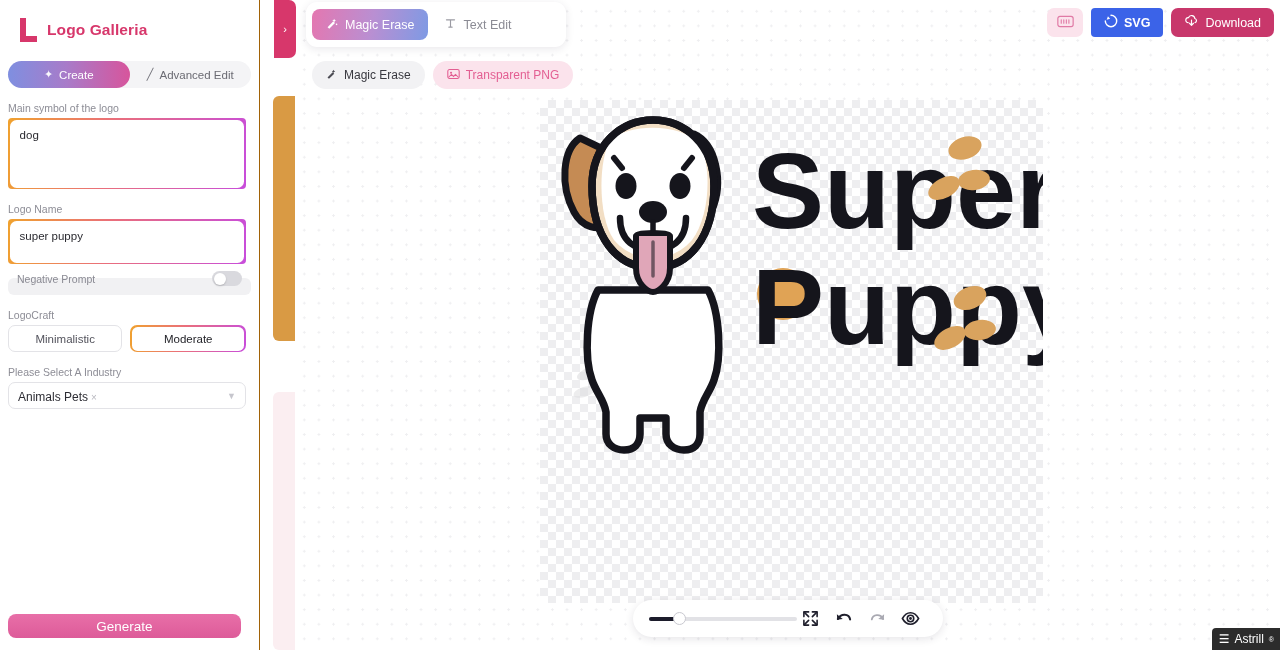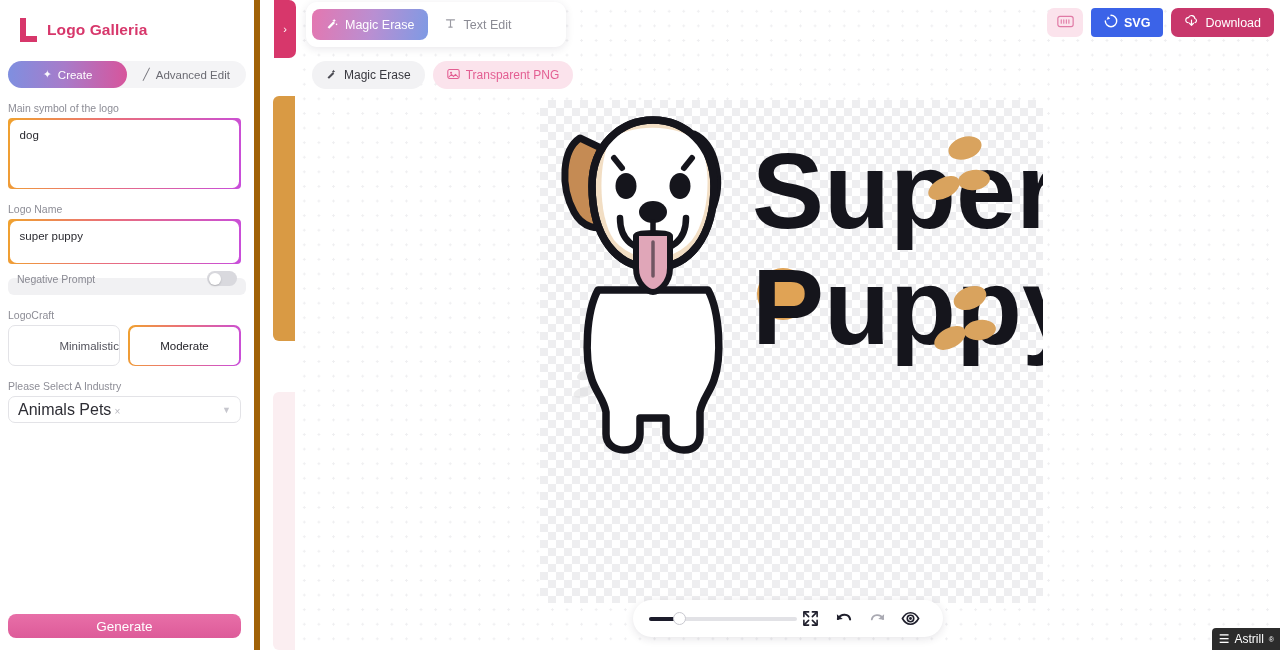--- a/index.html
+++ b/index.html
@@ -10,21 +10,21 @@
     overflow: hidden;
   }
   .app { position: relative; width: 1280px; height: 650px; }
 
   
   .sidebar {
     position: absolute; left: 0; top: 0;
     width: 260px; height: 650px;
     background: #ffffff;
     z-index: 30;
-    border-right: 6px solid #a16207;
+    border-right: 1px solid #a16207;
   }
   .brand {
     display: flex; align-items: center; gap: 9px;
     padding: 14px 0 0 20px; height: 46px;
   }
   .brand-mark {
     width: 18px; height: 24px; position: relative;
   }
   .brand-mark::before {
     content: ""; position: absolute; left: 0; top: 0;
@@ -89,23 +89,23 @@
     background: #d9d9de; position: relative; cursor: pointer;
   }
   .toggle .knob {
     position: absolute; left: 1.5px; top: 1.5px;
     width: 12px; height: 12px; border-radius: 50%;
     background: #fff; box-shadow: 0 1px 2px rgba(0,0,0,.18);
   }
 
   .craft-row { display: flex; gap: 8px; margin: 0 13px 0 8px; }
   .craft-btn {
-    flex: 1; height: 41px; border-radius: 7px;
+    flex: 1; height: 27px; border-radius: 7px;
     border: 1px solid #e3e3e7; background:#fff;
-    display: flex; align-items: center; justify-content: flex-end;
+    display: flex; align-items: center; justify-content: center;
     font-size: 11.5px; color: #53535c; cursor: pointer;
   }
   .craft-btn.sel {
     border: none; padding: 1.6px;
     background: linear-gradient(100deg, #f0a22e 0%, #ea6f7a 45%, #c84ddb 100%);
   }
   .craft-btn.sel > span {
     width: 100%; height: 100%; border-radius: 5.6px; background: #fff;
     display: flex; align-items: center; justify-content: center;
     font-size: 11.5px; color: #24242a;
@@ -113,21 +113,21 @@
   .craft-row.second { margin-top: 8px; }
   .craft-row.second .craft-btn { flex: 0 0 117px; }
 
   .industry-select {
     margin: 0 13px 0 8px; height: 27px;
     border: 1px solid #e3e3e7; border-radius: 7px;
     background: #fff; display: flex; align-items: center;
     justify-content: space-between; padding: 0 9px;
     cursor: pointer;
   }
-  .industry-val { font-size: 16px; color: #2d2d34; text-align: center; }
+  .industry-val { font-size: 12px; color: #2d2d34; text-align: center; }
   .industry-x { color: #b9b9c0; font-size: 10px; margin-left: 3px; }
   .chev { color: #c6c6cd; font-size: 9px; }
 
   .generate-btn {
     position: absolute; left: 8px; bottom: 12px;
     width: 233px; height: 24px; border-radius: 8px;
     background: linear-gradient(180deg, #e86fa8 0%, #dd5b99 100%);
     color: #ffffff; font-size: 13.5px;
     display: flex; align-items: center; justify-content: center;
     cursor: pointer; border: none;

